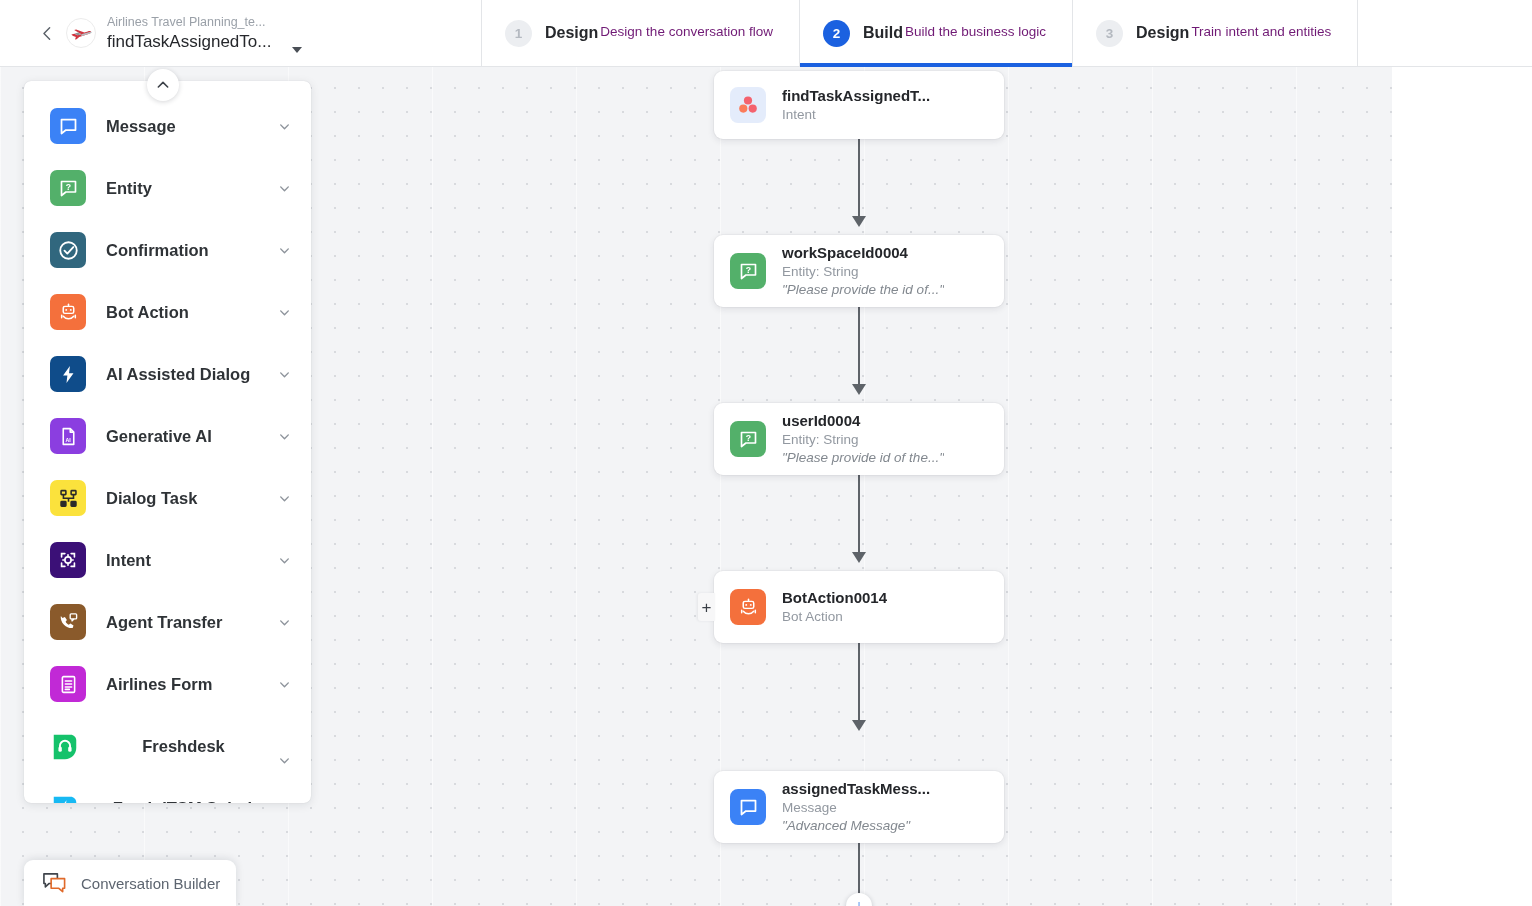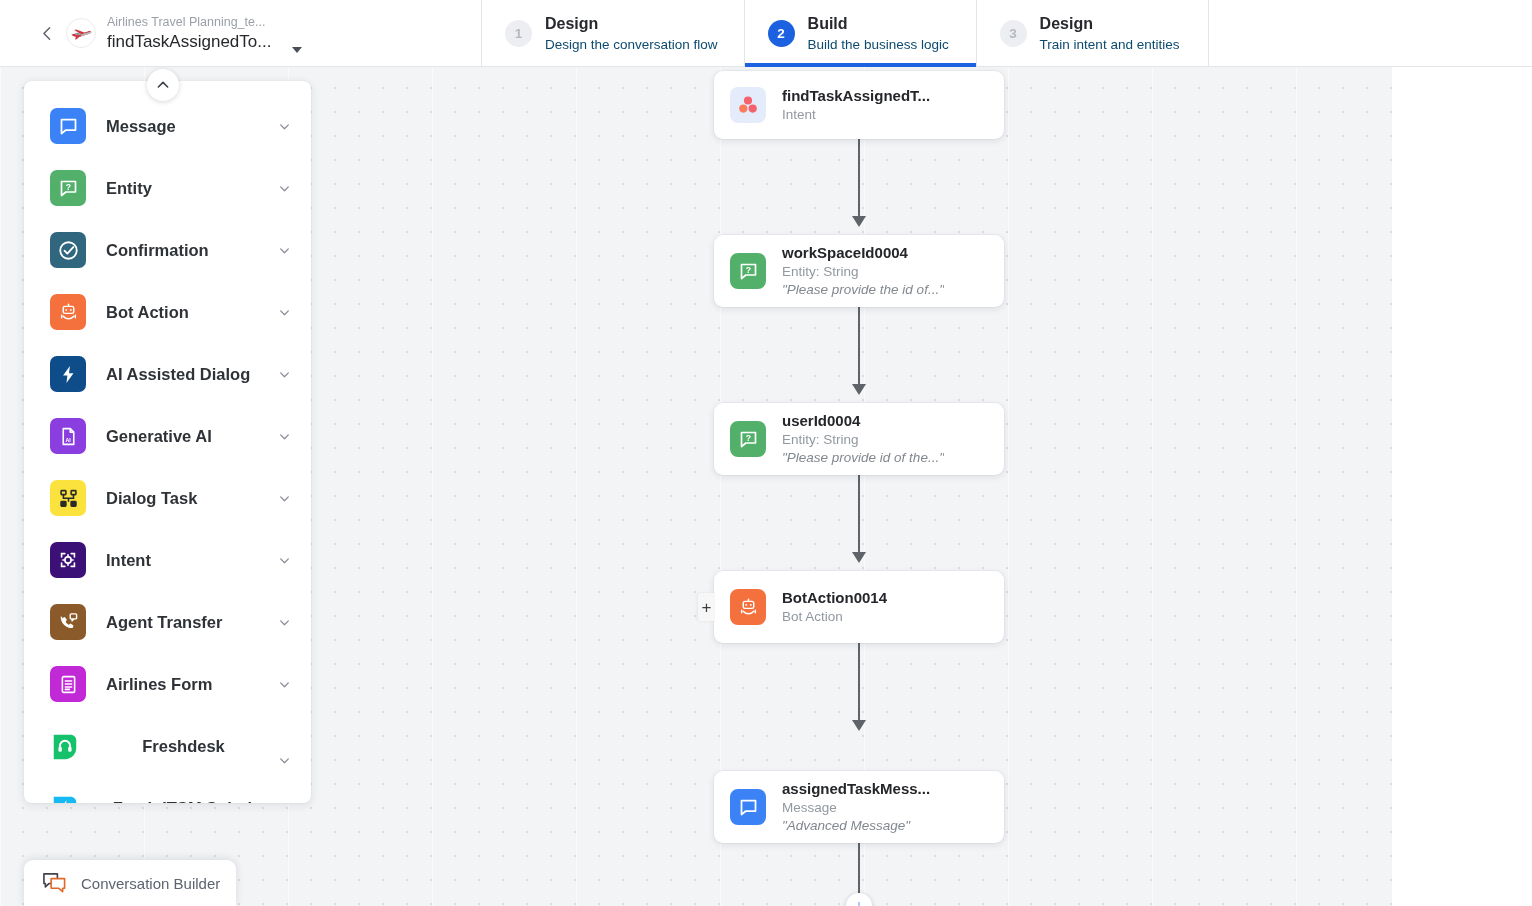--- a/index.html
+++ b/index.html
@@ -95,23 +95,23 @@
     background: #1b61e0;
   }
   .step-num {
     width: 27px; height: 27px; border-radius: 50%;
     background: #eceef1; color: #b4b9c0;
     font-size: 13.5px; font-weight: 700;
     display: flex; align-items: center; justify-content: center;
     flex: none;
   }
   .step.active .step-num { background: #1b61e0; color: #fff; }
-  .step-txt { display: flex; flex-direction: column; gap: 2px; }
+  .step-txt { display: flex; flex-direction: row; gap: 2px; }
   .step-title { font-size: 16px; font-weight: 700; color: #26282c; line-height: 20px; }
-  .step-sub { font-size: 13.5px; color: #0c4a6e; line-height: 17px; }
+  .step-sub { font-size: 13.5px; color: #701a75; line-height: 17px; }
 
   
   #palette {
     position: absolute;
     left: 24px; top: 81px;
     width: 287px; height: 722px;
     background: #fff;
     border-radius: 7px;
     box-shadow: 0 2px 10px rgba(20,25,40,0.10), 0 0 1px rgba(20,25,40,0.18);
     overflow: hidden;

